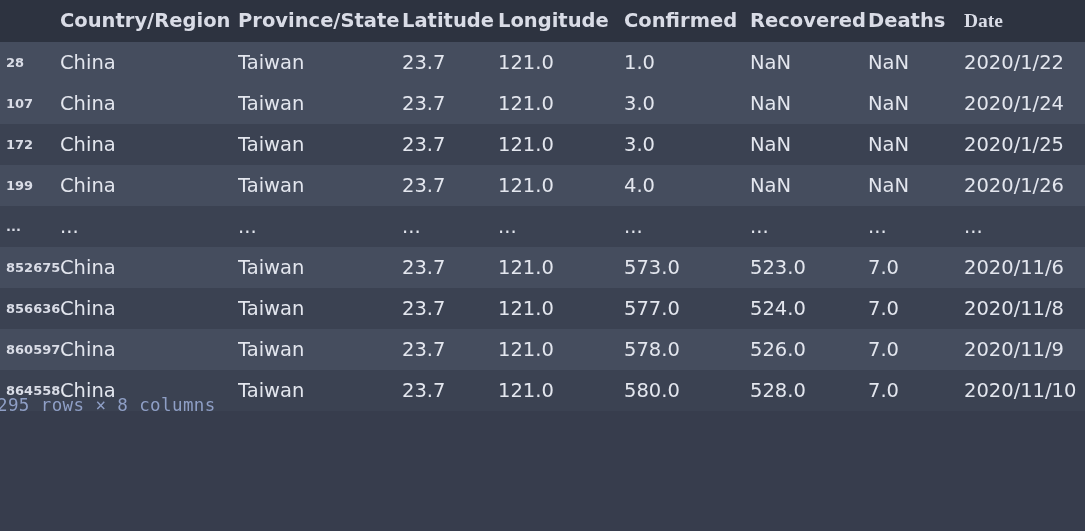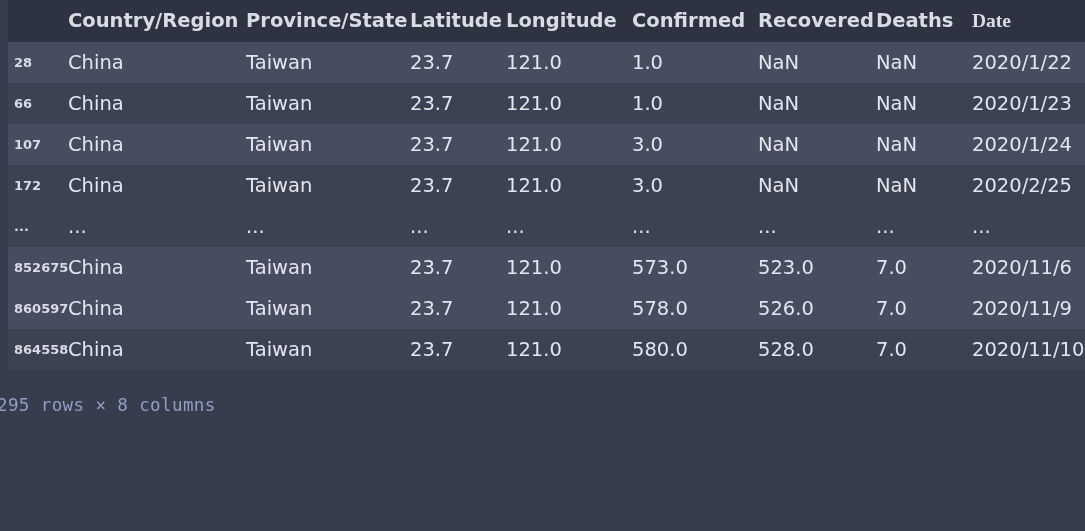--- a/index.html
+++ b/index.html
@@ -13,21 +13,20 @@
     overflow: hidden;
     font-family: "DejaVu Sans", "Liberation Sans", sans-serif;
   }
 
   #dataframe-output {
     position: relative;
     width: 1085px;
     height: 420px;
     background: #373d4d;
     box-sizing: border-box;
-    padding-left: 8px;
   }
 
   table.df {
     border-collapse: collapse;
     border-spacing: 0;
     width: 1085px;
     table-layout: fixed;
     font-size: 19.5px;
   }
 
@@ -147,31 +146,20 @@
         <td class="d-ctry">China</td>
         <td>Taiwan</td>
         <td>23.7</td>
         <td>121.0</td>
         <td>1.0</td>
         <td>NaN</td>
         <td>NaN</td>
         <td class="d-date">2020/1/22</td>
       </tr>
 
-      <tr class="even">
-        <th class="idx">66</th>
-        <td class="d-ctry">China</td>
-        <td>Taiwan</td>
-        <td>23.7</td>
-        <td>121.0</td>
-        <td>1.0</td>
-        <td>NaN</td>
-        <td>NaN</td>
-        <td class="d-date">2020/1/23</td>
-      </tr>
 
       <tr class="odd">
         <th class="idx">107</th>
         <td class="d-ctry">China</td>
         <td>Taiwan</td>
         <td>23.7</td>
         <td>121.0</td>
         <td>3.0</td>
         <td>NaN</td>
         <td>NaN</td>
@@ -180,23 +168,34 @@
 
       <tr class="even">
         <th class="idx">172</th>
         <td class="d-ctry">China</td>
         <td>Taiwan</td>
         <td>23.7</td>
         <td>121.0</td>
         <td>3.0</td>
         <td>NaN</td>
         <td>NaN</td>
-        <td class="d-date">2020/2/25</td>
-      </tr>
-
+        <td class="d-date">2020/1/25</td>
+      </tr>
+
+      <tr class="odd">
+        <th class="idx">199</th>
+        <td class="d-ctry">China</td>
+        <td>Taiwan</td>
+        <td>23.7</td>
+        <td>121.0</td>
+        <td>4.0</td>
+        <td>NaN</td>
+        <td>NaN</td>
+        <td class="d-date">2020/1/26</td>
+      </tr>
 
       <tr class="even">
         <th class="idx">...</th>
         <td class="d-ctry">...</td>
         <td>...</td>
         <td>...</td>
         <td>...</td>
         <td>...</td>
         <td>...</td>
         <td>...</td>
@@ -208,20 +207,31 @@
         <td class="d-ctry">China</td>
         <td>Taiwan</td>
         <td>23.7</td>
         <td>121.0</td>
         <td>573.0</td>
         <td>523.0</td>
         <td>7.0</td>
         <td class="d-date">2020/11/6</td>
       </tr>
 
+      <tr class="even">
+        <th class="idx">856636</th>
+        <td class="d-ctry">China</td>
+        <td>Taiwan</td>
+        <td>23.7</td>
+        <td>121.0</td>
+        <td>577.0</td>
+        <td>524.0</td>
+        <td>7.0</td>
+        <td class="d-date">2020/11/8</td>
+      </tr>
 
       <tr class="odd">
         <th class="idx">860597</th>
         <td class="d-ctry">China</td>
         <td>Taiwan</td>
         <td>23.7</td>
         <td>121.0</td>
         <td>578.0</td>
         <td>526.0</td>
         <td>7.0</td>

